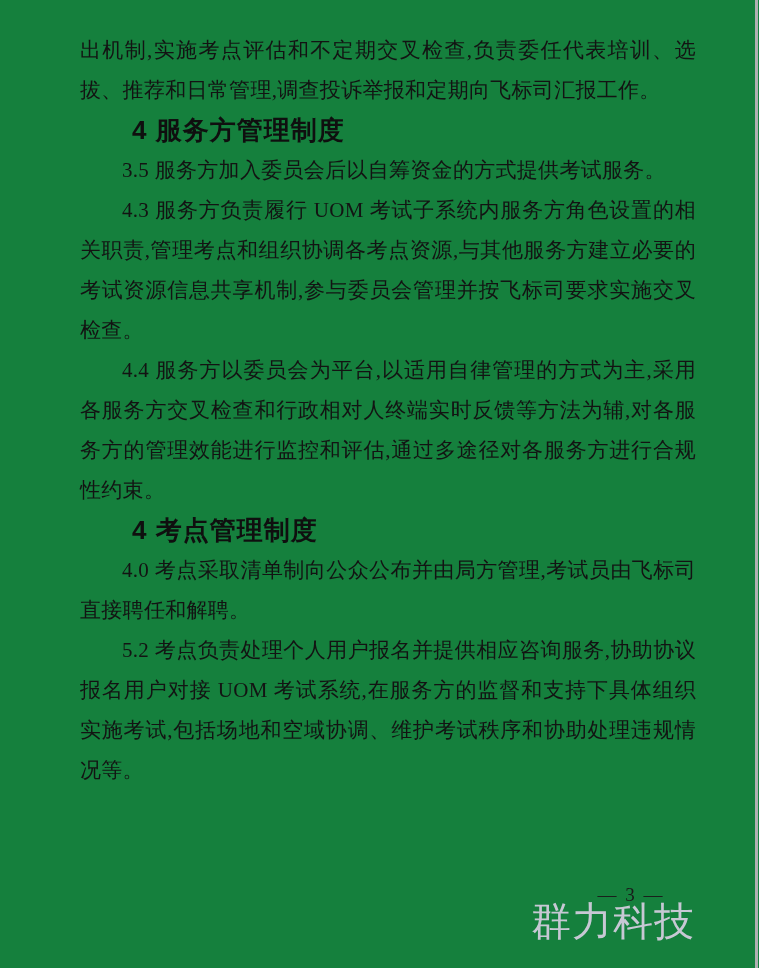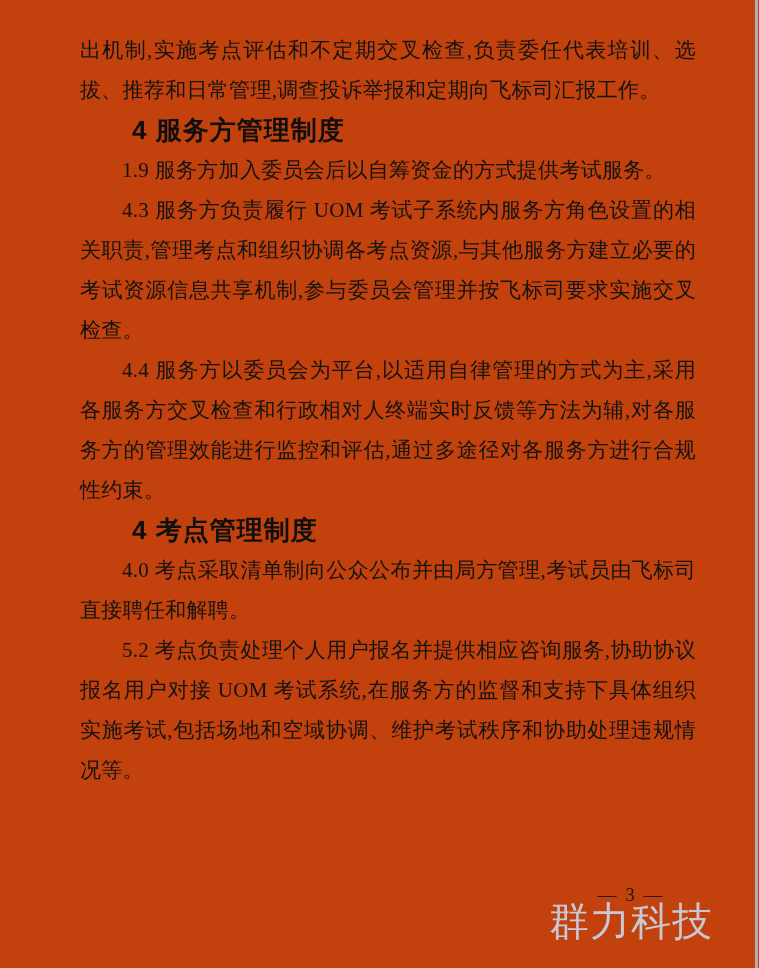--- a/index.html
+++ b/index.html
@@ -10,21 +10,21 @@
     width: 759px;
     height: 968px;
     background: #ffffff;
     position: relative;
     overflow: hidden;
     font-family: "Liberation Serif", "DejaVu Serif", serif;
   }
   .page {
     position: absolute;
     inset: 0;
-    background: #c2410c;
+    background: #15803d;
   }
   .content {
     position: absolute;
     left: 80px;
     top: 30px;
     width: 616px;
     color: #131313;
     font-size: 21px;
     line-height: 40px;
   }
@@ -55,21 +55,21 @@
     width: 90px;
     text-align: center;
     font-size: 19px;
     color: #1a1a1a;
     letter-spacing: 2px;
     white-space: nowrap;
   }
   .watermark {
     position: absolute;
     top: 901px;
-    left: 549px;
+    left: 531px;
     font-size: 40px;
     line-height: 40px;
     font-family: "Liberation Sans", "DejaVu Sans", sans-serif;
     color: #c7c8d4;
     letter-spacing: 1px;
     white-space: nowrap;
   }
   .right-rule {
     position: absolute;
     top: 0;
@@ -80,21 +80,21 @@
   }
 </style>
 </head>
 <body>
 
 <div class="page">
 
   <div class="content">
     <p class="para cont">出机制,实施考点评估和不定期交叉检查,负责委任代表培训、选拔、推荐和日常管理,调查投诉举报和定期向飞标司汇报工作。</p>
     <h2 class="heading">4 服务方管理制度</h2>
-    <p class="para">1.9 服务方加入委员会后以自筹资金的方式提供考试服务。</p>
+    <p class="para">3.5 服务方加入委员会后以自筹资金的方式提供考试服务。</p>
     <p class="para">4.3 服务方负责履行 UOM 考试子系统内服务方角色设置的相关职责,管理考点和组织协调各考点资源,与其他服务方建立必要的考试资源信息共享机制,参与委员会管理并按飞标司要求实施交叉检查。</p>
     <p class="para">4.4 服务方以委员会为平台,以适用自律管理的方式为主,采用各服务方交叉检查和行政相对人终端实时反馈等方法为辅,对各服务方的管理效能进行监控和评估,通过多途径对各服务方进行合规性约束。</p>
     <h2 class="heading">4 考点管理制度</h2>
     <p class="para">4.0 考点采取清单制向公众公布并由局方管理,考试员由飞标司直接聘任和解聘。</p>
     <p class="para">5.2 考点负责处理个人用户报名并提供相应咨询服务,协助协议报名用户对接 UOM 考试系统,在服务方的监督和支持下具体组织实施考试,包括场地和空域协调、维护考试秩序和协助处理违规情况等。</p>
   </div>
 
   <div class="page-number">— 3 —</div>
 
   <div class="watermark">群力科技</div>

